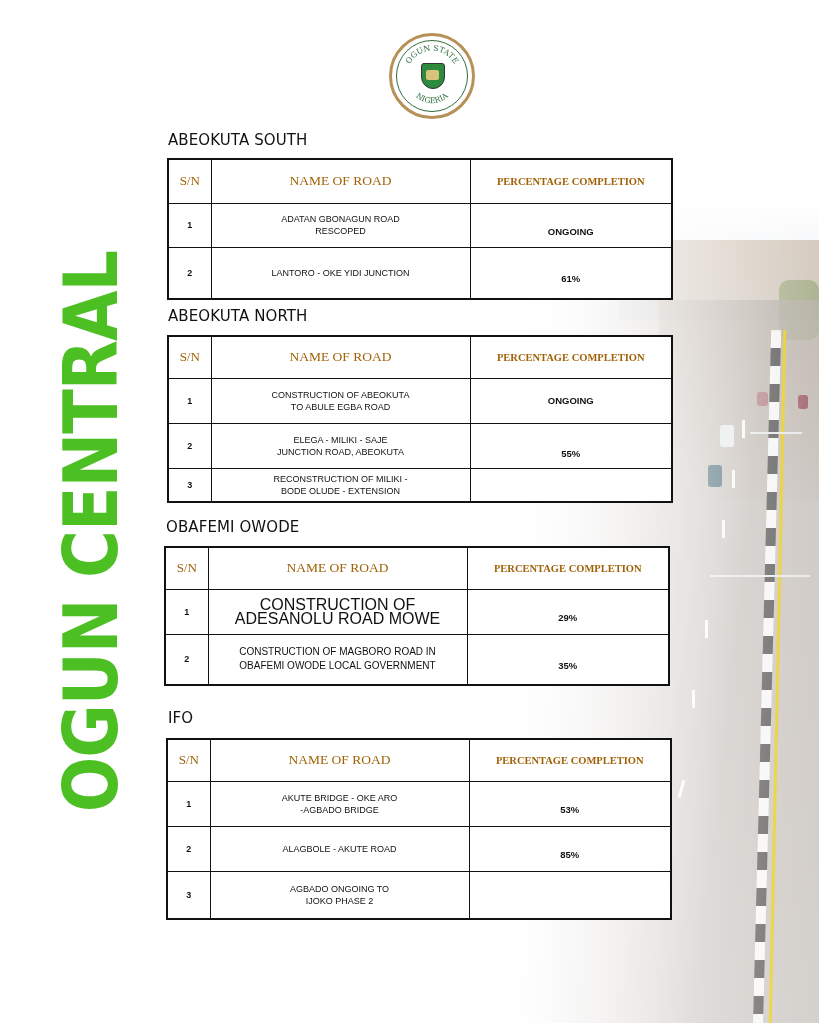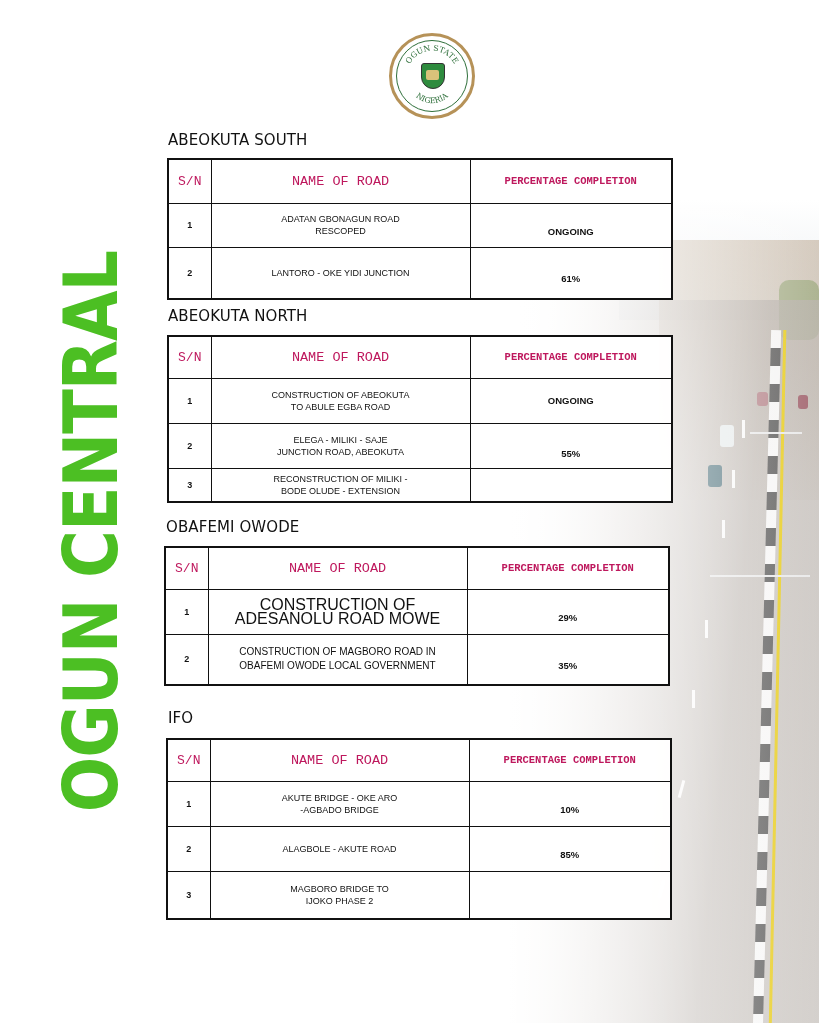--- a/index.html
+++ b/index.html
@@ -39,21 +39,21 @@
     font-family: "DejaVu Sans", sans-serif; font-weight: 900; font-size: 74px; letter-spacing: -1px; color: #4cbf23;
     white-space: nowrap; z-index: 2; line-height: 1; width: 540px; text-align: left;
     font-stretch: condensed; }
   .side-title span { display: inline-block; transform: scaleX(0.98); }
 
   .section { position: absolute; z-index: 2; }
   .section-title { font-family: "DejaVu Sans", sans-serif; font-weight: 400; font-size: 15px; color: #111; letter-spacing: .1px; }
 
   table.roads { position: absolute; border-collapse: collapse; background: rgba(255,255,255,0.96); border: 2px solid #111; }
   table.roads td, table.roads th { border: 1.5px solid #111; text-align: center; vertical-align: middle; }
-  table.roads th { font-family: Liberation Mono, monospace; font-weight: 500; color: #be185d; margin-top: 36px; }
+  table.roads th { font-family: Liberation Serif, serif; font-weight: 500; color: #a16207; margin-top: 36px; }
   th.sn { font-size: 13px; }
   th.nm { font-size: 13.5px; }
   th.pc { font-size: 10.5px; font-weight: 700 !important; }
   td.sn { font-size: 9px; font-weight: 700; }
   td.nm { font-size: 9px; font-weight: 400; line-height: 12px; }
   td.pc { font-size: 9.5px; font-weight: 700; vertical-align: top; padding-top: 12px; }
   td.nm .line { display: block; }
 </style>
 </head>
 <body>
@@ -205,31 +205,31 @@
     <th class="sn" style="width:43px;">S/N</th>
     <th class="nm" style="width:259px;">NAME OF ROAD</th>
     <th class="pc">PERCENTAGE COMPLETION</th>
   </tr>
   <tr style="height:45px;">
     <td class="sn">1</td>
     <td class="nm">
       <span class="line">AKUTE BRIDGE - OKE ARO</span>
       <span class="line">-AGBADO BRIDGE</span>
     </td>
-    <td class="pc">10%</td>
+    <td class="pc">53%</td>
   </tr>
   <tr style="height:45px;">
     <td class="sn">2</td>
     <td class="nm">
       <span class="line">ALAGBOLE - AKUTE ROAD</span>
     </td>
     <td class="pc">85%</td>
   </tr>
   <tr style="height:48px;">
     <td class="sn">3</td>
     <td class="nm">
-      <span class="line">MAGBORO BRIDGE TO</span>
+      <span class="line">AGBADO ONGOING TO</span>
       <span class="line">IJOKO PHASE 2</span>
     </td>
     <td class="pc"></td>
   </tr>
 </tbody>
   </table>
 
 </body></html>

